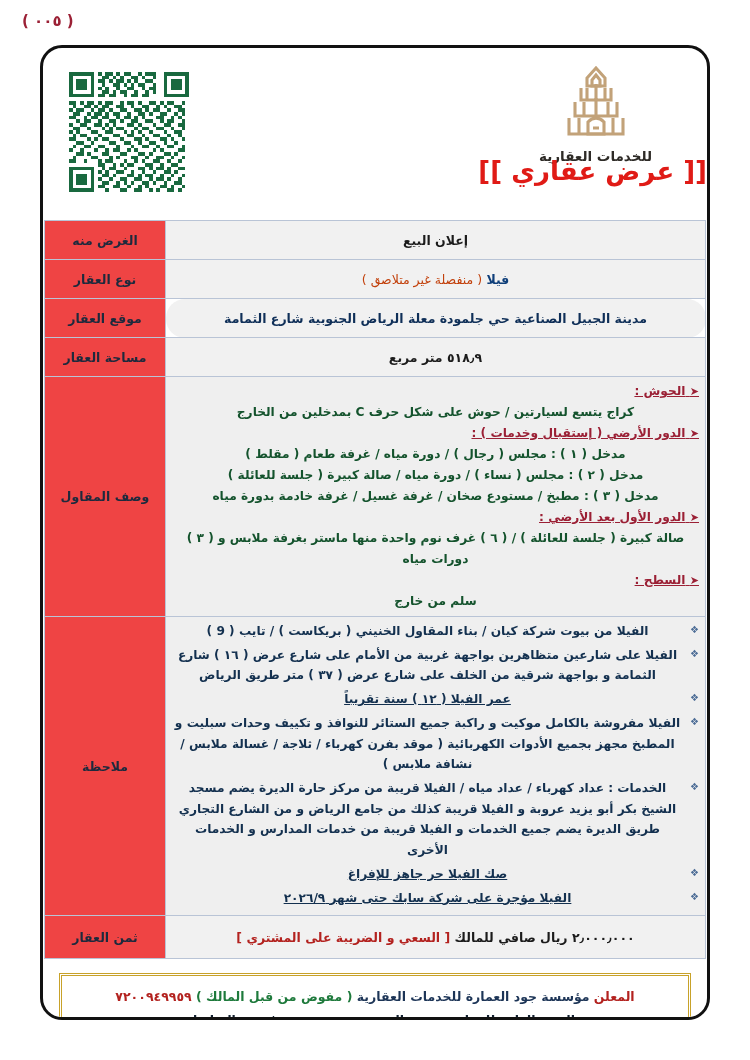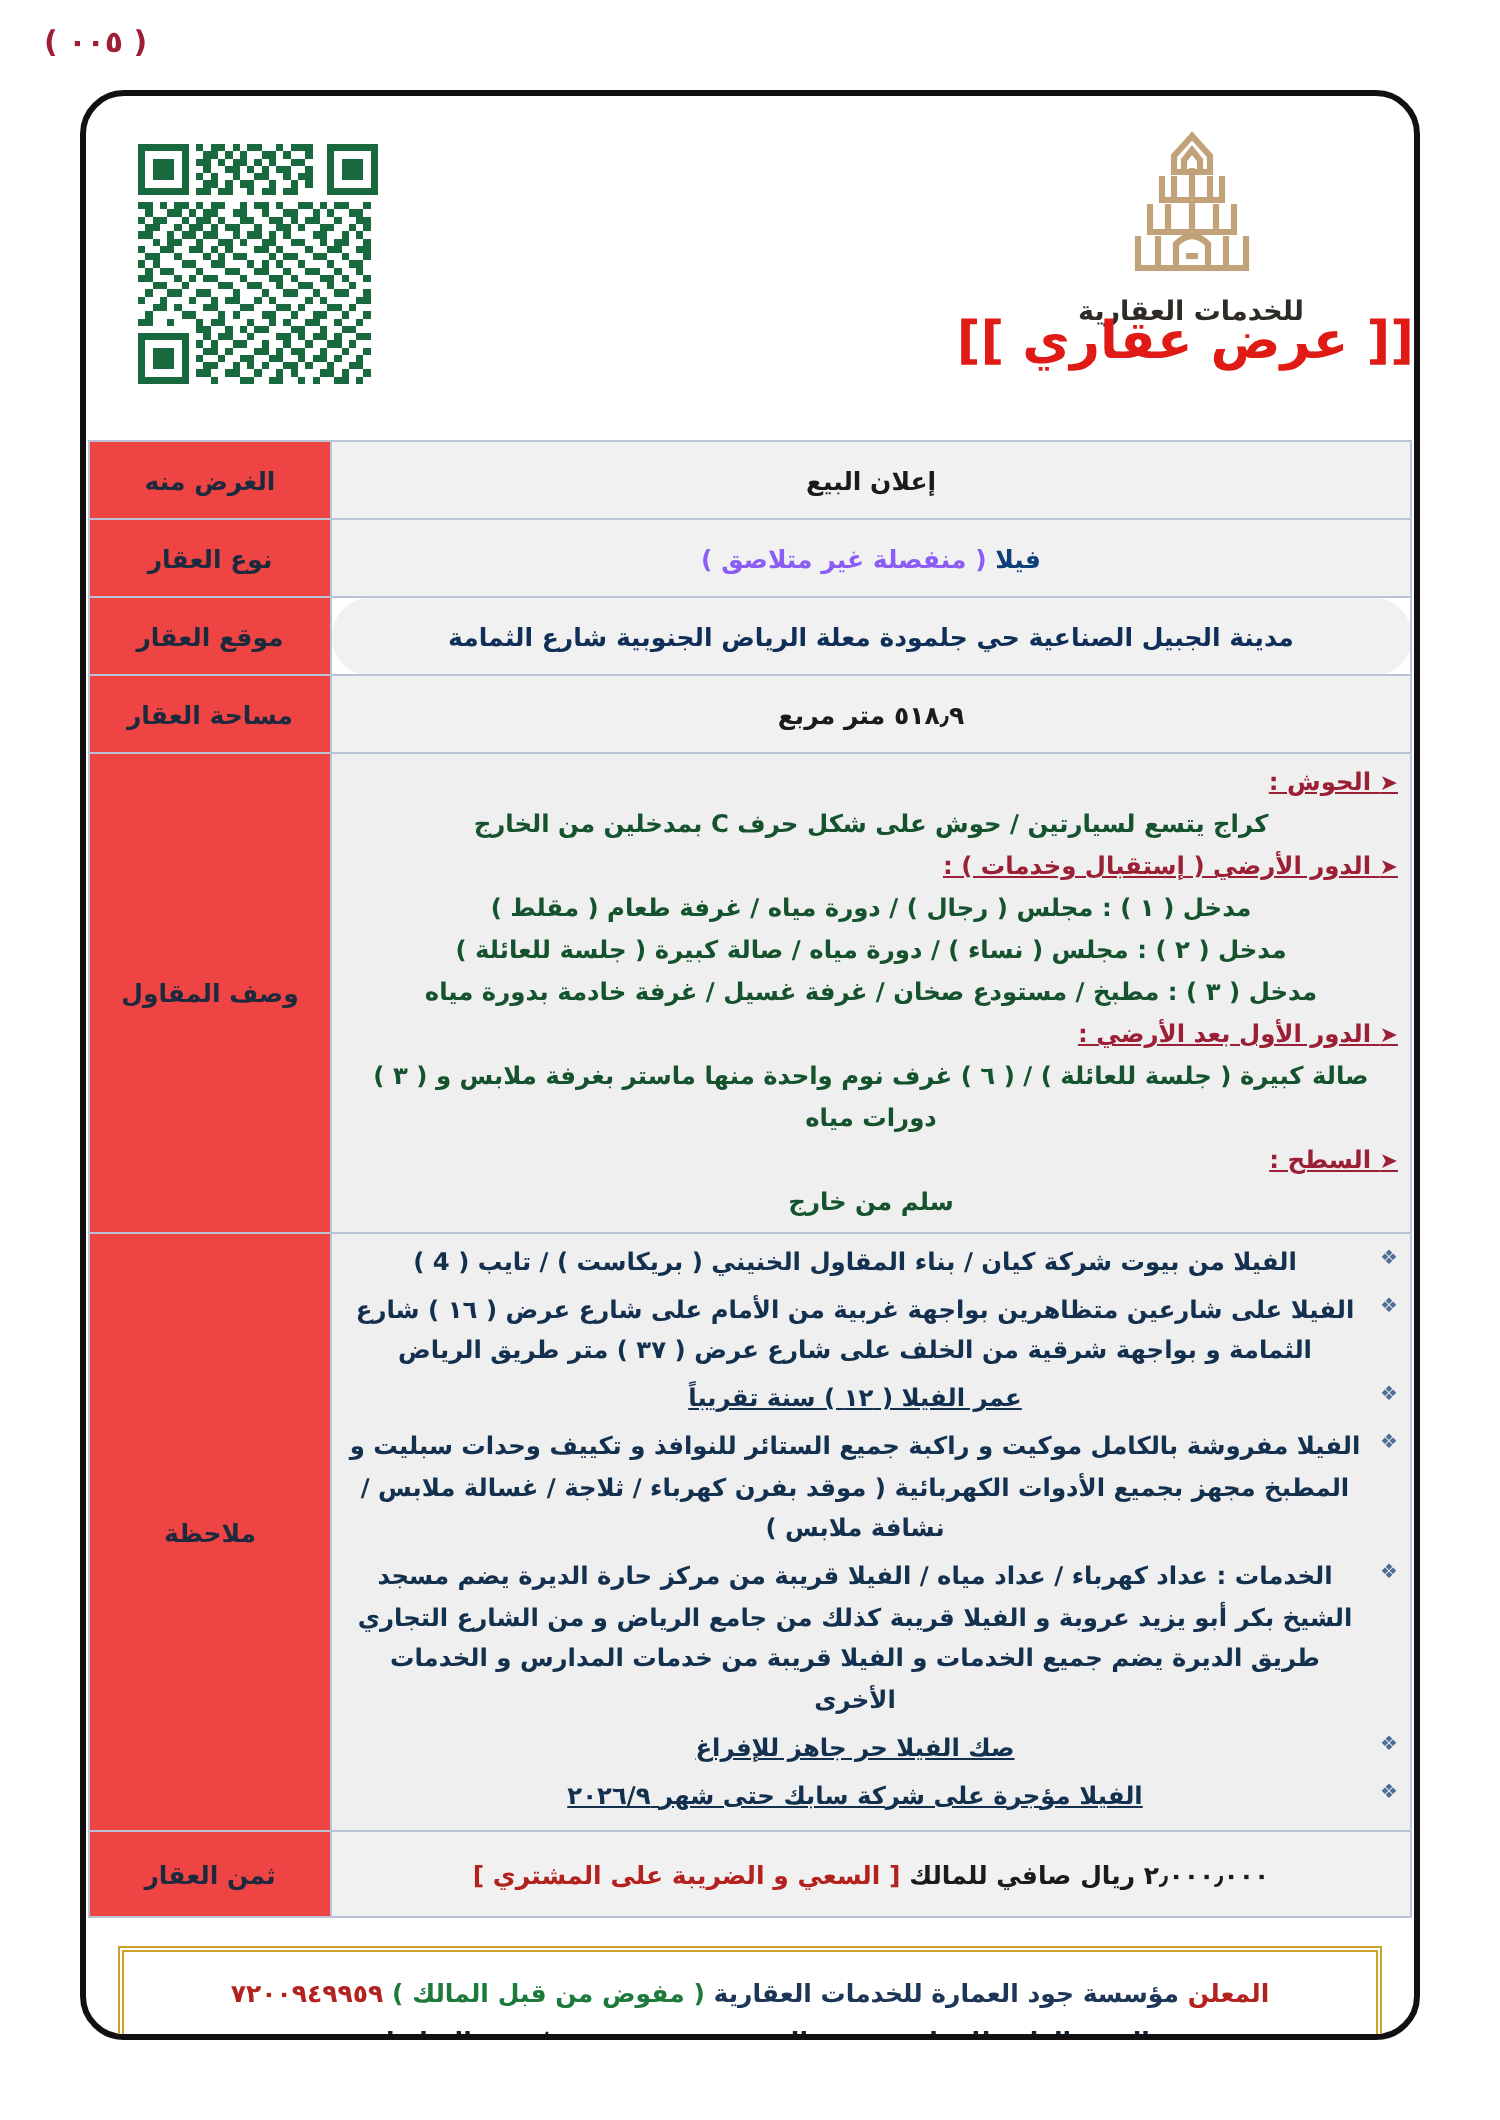--- a/index.html
+++ b/index.html
@@ -102,21 +102,21 @@
     line-height:1.72;
     padding:7px 12px 7px 12px;
     color:#10263f;
   }
   .bullet-h{
     color:#9b2035;font-weight:bold;text-decoration:underline;
     display:block;text-align:right;
   }
   .bullet-h .arw{color:#9b2035;font-size:11px;}
   .line{display:block;text-align:center;font-weight:bold;color:#14532d;}
-  .gr{color:#8b5cf6;font-weight:bold;margin-top:40px;}
+  .gr{color:#c2410c;font-weight:normal;margin-top:40px;}
   .bl{color:#0f3f7a;font-weight:bold;}
   .rd{color:#b3221f;font-weight:bold;}
   .u{text-decoration:underline;}
 
   ul.notes{
     list-style:none;margin:0;padding:0;
   }
   ul.notes>li{
     position:relative;
     padding:0 18px 0 2px;
@@ -513,21 +513,21 @@
             <span>السطح :</span>
           </span>
           <span class="line">سلم من خارج</span>
         </td>
         <td class="lbl">وصف المقاول</td>
       </tr>
 
       <tr>
         <td class="note">
           <ul class="notes">
-            <li>الفيلا من بيوت شركة كيان / بناء المقاول الخنيني ( بريكاست ) / تايب ( 4 )</li>
+            <li>الفيلا من بيوت شركة كيان / بناء المقاول الخنيني ( بريكاست ) / تايب ( 9 )</li>
             <li>الفيلا على شارعين متظاهرين بواجهة غربية من الأمام على شارع عرض ( ١٦ ) شارع الثمامة و بواجهة شرقية من الخلف على شارع عرض ( ٣٧ ) متر طريق الرياض</li>
             <li class="u rd">عمر الفيلا ( ١٢ ) سنة تقريباً</li>
             <li>الفيلا مفروشة بالكامل موكيت و راكبة جميع الستائر للنوافذ و تكييف وحدات سبليت و المطبخ مجهز بجميع الأدوات الكهربائية ( موقد بفرن كهرباء / ثلاجة / غسالة ملابس / نشافة ملابس )</li>
             <li class="rd">الخدمات : عداد كهرباء / عداد مياه / الفيلا قريبة من مركز حارة الديرة يضم مسجد الشيخ بكر أبو يزيد عروبة و الفيلا قريبة كذلك من جامع الرياض و من الشارع التجاري طريق الديرة يضم جميع الخدمات و الفيلا قريبة من خدمات المدارس و الخدمات الأخرى</li>
             <li class="u">صك الفيلا حر جاهز للإفراغ</li>
             <li class="u">الفيلا مؤجرة على شركة سابك حتى شهر ٢٠٢٦/٩</li>
           </ul>
         </td>
         <td class="lbl">ملاحظة</td>
       </tr>

